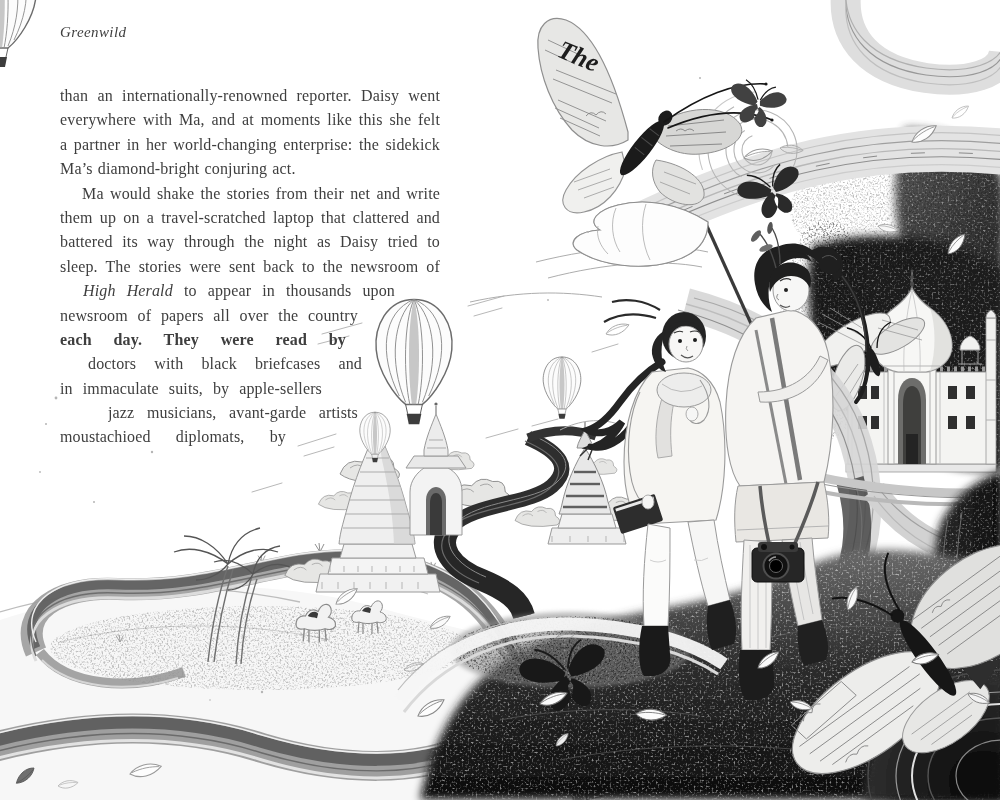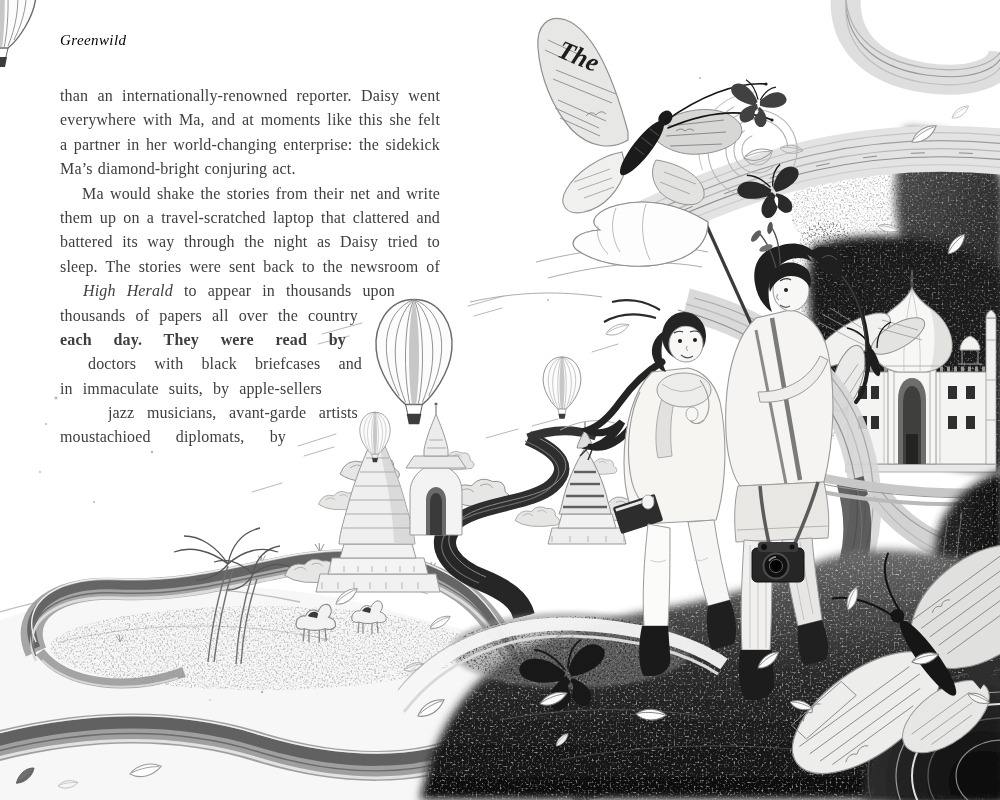--- a/index.html
+++ b/index.html
@@ -1,19 +1,19 @@
 <!DOCTYPE html>
 <html><head>
 <meta charset="utf-8">
 <style>
   html,body{margin:0;padding:0;background:#e9e9e9}
   .page{position:relative;width:1000px;height:800px;background:#ffffff;overflow:hidden;
         font-family:"Liberation Serif","DejaVu Serif",serif;color:#3e3e3e}
-  .runhead{position:absolute;left:60px;top:32px;font-style:italic;font-size:15px;
-           letter-spacing:.4px;color:#000000;z-index:3}
+  .runhead{position:absolute;left:60px;top:24px;font-style:italic;font-size:15px;
+           letter-spacing:.4px;color:#404040;z-index:3}
   .textcol{position:absolute;left:60px;top:84px;width:380px;font-size:16px;
            line-height:24.4px;letter-spacing:.15px;z-index:3}
   .tline{text-align:justify;text-align-last:justify;height:24.4px;overflow:hidden;word-spacing:1px}
   .tline.last{text-align-last:left}
   .tline.ind{text-indent:22px}
   .it{font-style:italic}
   svg.illus{position:absolute;left:0;top:0;z-index:1}
 </style>
 </head>
 <body>
@@ -28,21 +28,21 @@
         <div class="tline"><span>everywhere with Ma, and at moments like this she felt like</span></div>
         <div class="tline"><span>a partner in her world-changing enterprise: the sidekick in</span></div>
         <div class="tline last"><span>Ma’s diamond-bright conjuring act.</span></div>
       </div>
     <div>
         <div class="tline ind"><span>Ma would shake the stories from their net and write</span></div>
         <div class="tline"><span>them up on a travel-scratched laptop that clattered and</span></div>
         <div class="tline"><span>battered its way through the night as Daisy tried to</span></div>
         <div class="tline"><span>sleep. The stories were sent back to the newsroom of the</span></div>
         <div class="tline" style="width: 312px; margin-left: 23px;"><span class="it">High Herald</span><span> to appear in thousands upon</span></div>
-        <div class="tline" style="width: 298px;"><span>thousands of papers all over the country</span></div>
+        <div class="tline" style="width: 298px;"><span>newsroom of papers all over the country</span></div>
         <div class="tline" style="width: 286px; font-weight: bold;"><span>each day. They were read by bespectacled</span></div>
         <div class="tline" style="width: 274px; margin-left: 28px;"><span>doctors with black briefcases and lawyers</span></div>
         <div class="tline" style="width: 262px;"><span>in immaculate suits, by apple-sellers and</span></div>
         <div class="tline" style="width: 250px; margin-left: 48px;"><span>jazz musicians, avant-garde artists and</span></div>
         <div class="tline last" style="width: 226px;"><span>moustachioed diplomats, by curious</span></div>
       </div>
   </div>
 
   <svg class="illus" width="1000" height="800" viewBox="0 0 1000 800" xmlns="http://www.w3.org/2000/svg" xmlns:xlink="http://www.w3.org/1999/xlink">
     <defs>

